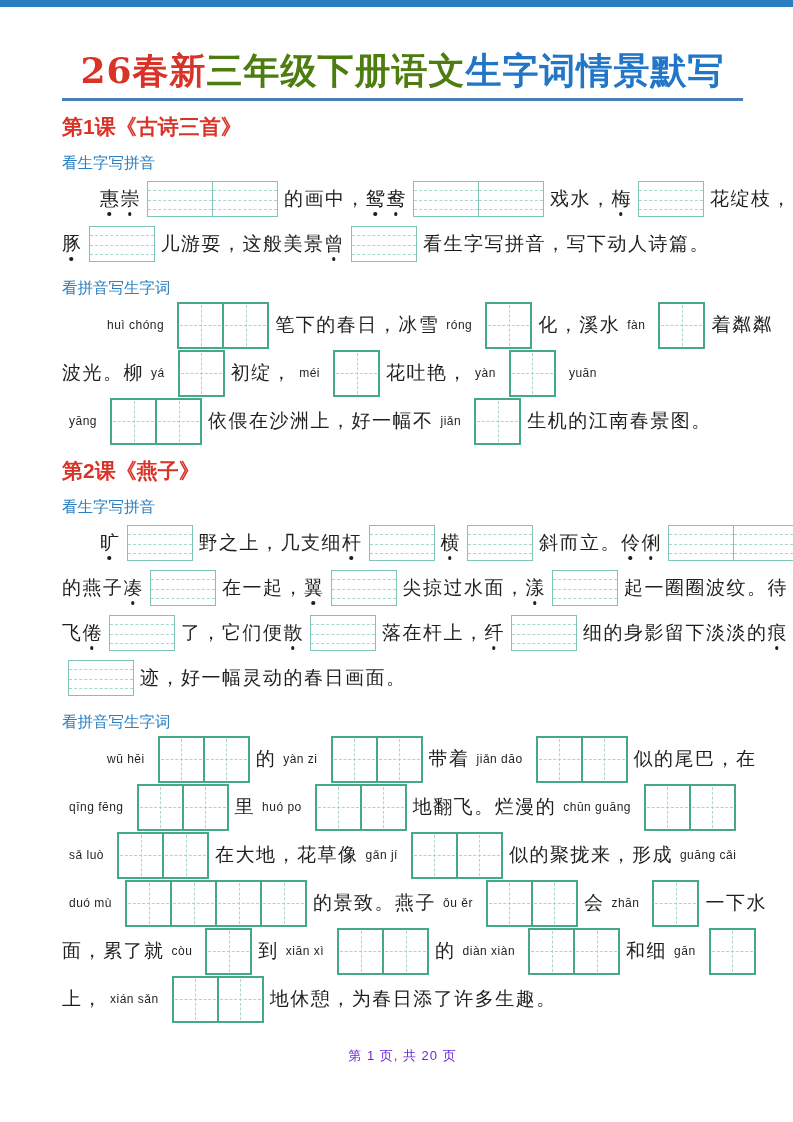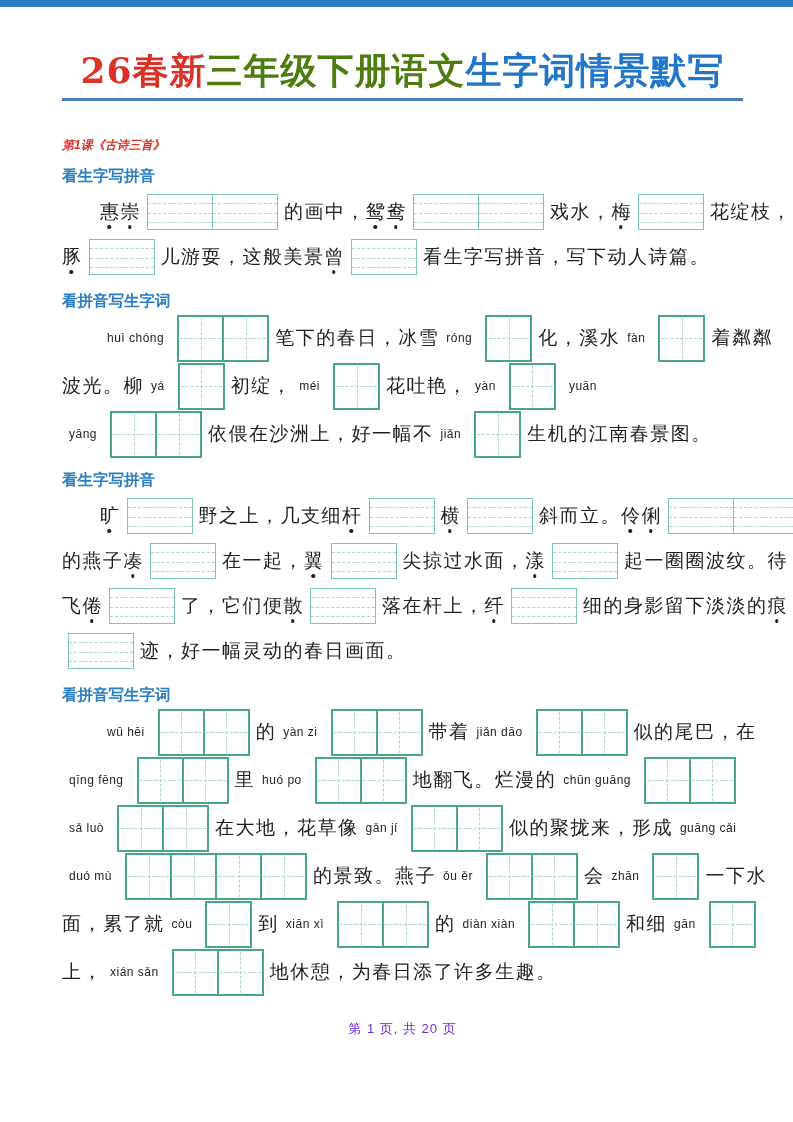--- a/index.html
+++ b/index.html
@@ -9,22 +9,22 @@
   }
   .topbar { height:7px; width:100%; }
   .content { padding:0 50px 0 62px; }
   .title {
     text-align:center; margin-top:42px;
     font-family:"DejaVu Serif", serif; font-weight:bold;
     font-size:36px; line-height:1.2; letter-spacing:1px; white-space:nowrap;
   }
   .title-rule { height:3px; margin-top:6px; }
   .lesson { margin:0; }
-  .lesson-heading { font-size:12px; font-weight:bold; margin-top:36px;font-style:italic; }
-  .section-label { font-size:15.5px; font-weight:bold; margin-top:12px; }
+  .lesson-heading { font-size:21px; font-weight:bold; margin-top:12px; }
+  .section-label { font-size:15.5px; font-weight:normal; margin-top:12px; }
   .paragraph { margin-top:2px; }
   .line {
     display:flex; align-items:center; white-space:nowrap;
     font-family:"DejaVu Serif", serif; font-size:19px; letter-spacing:1.5px;
   }
   .sec-pinyin .line { min-height:45px;align-items:center; }
   .sec-hanzi  .line { min-height:48px; }
   .line.indent { padding-left:38px; }
   .hz { display:inline-block; }
   .py {
@@ -172,20 +172,21 @@
             <span class="hz">依偎在沙洲上，好一幅不</span>
             <span class="py">jiǎn</span>
             <span class="cbox" style="border: 2px solid rgb(69, 168, 139);">
               <span class="ccell"></span>
             </span>
             <span class="hz">生机的江南春景图。</span>
           </div>
         </div>
       </div>
       <div class="lesson">
+        <div class="lesson-heading" style="color: rgb(217, 51, 40);">第2课《燕子》</div>
         <div class="section-label" style="color: rgb(43, 127, 192);">看生字写拼音</div>
         <div class="paragraph sec-pinyin">
           <div class="line indent">
             <span class="hz"><span class="em-char">旷</span></span>
             <span class="pbox" style="border: 1.5px solid rgb(124, 196, 182);">
               <span class="pcell">
                 <i style="border-bottom: 1px dashed rgb(167, 216, 205);"></i>
                 <i style="border-bottom: 1px dashed rgb(167, 216, 205);"></i>
                 <i style="border-bottom: 1px dashed rgb(167, 216, 205);"></i>
               </span>

